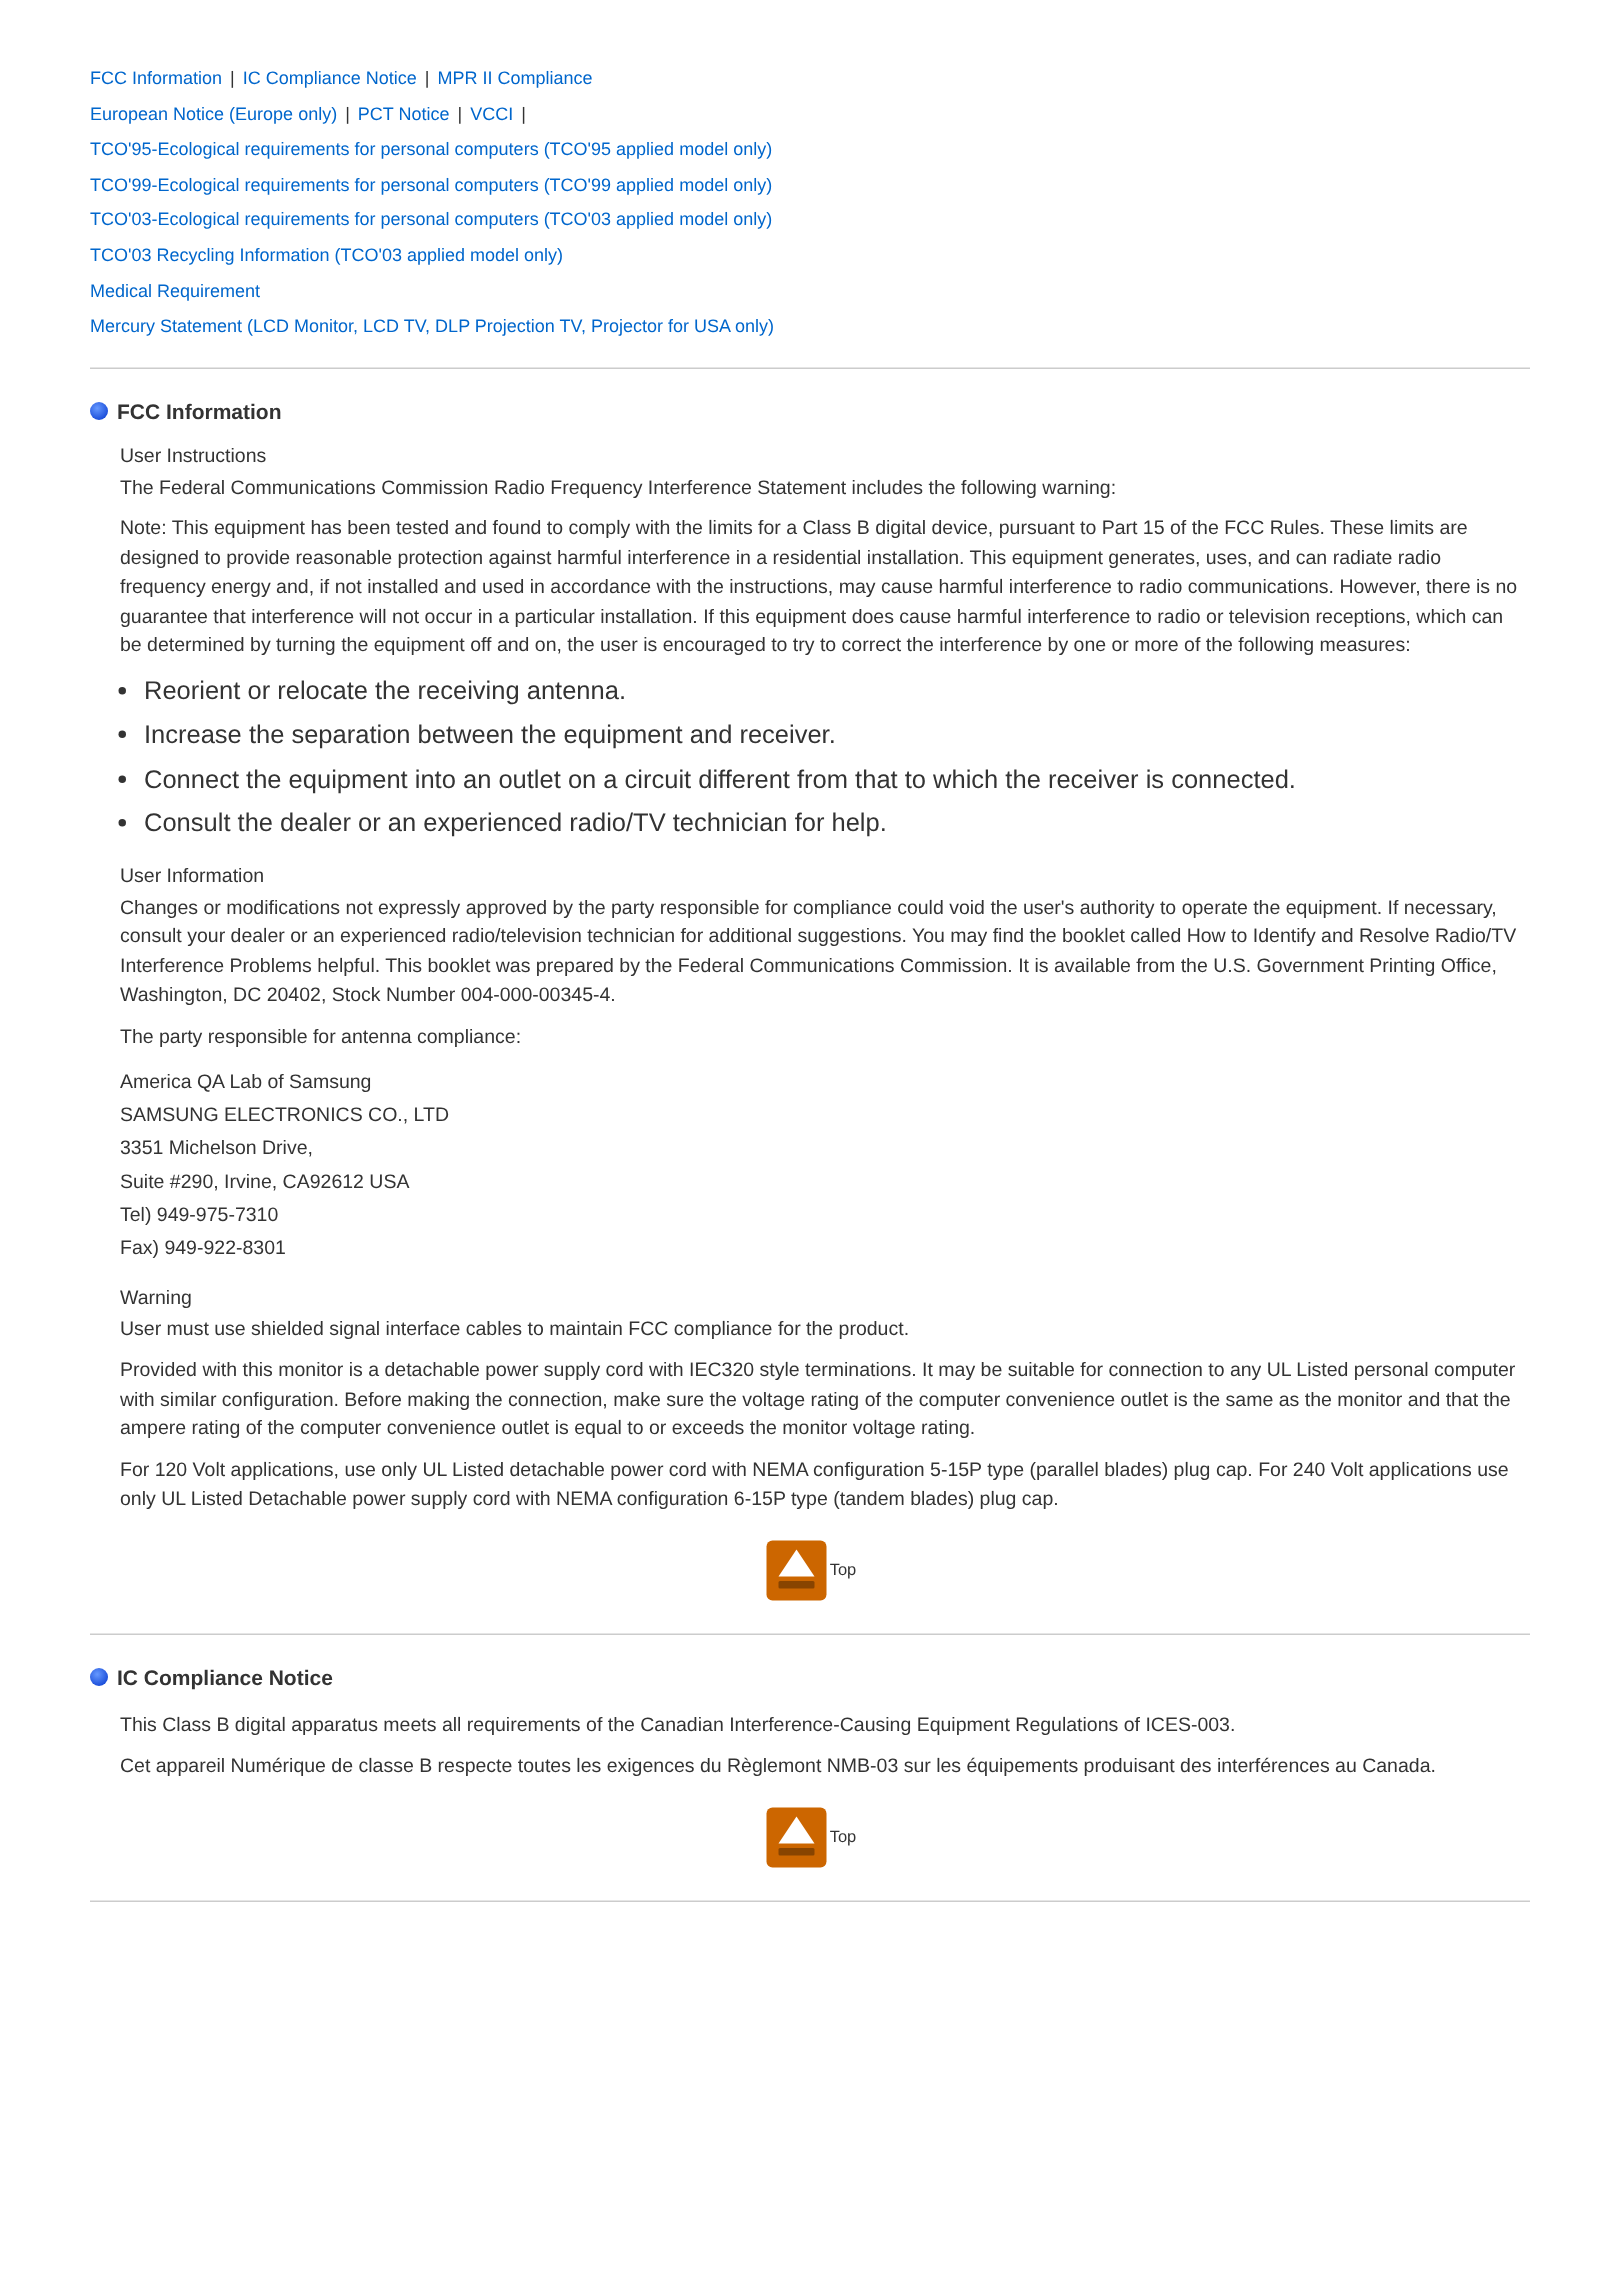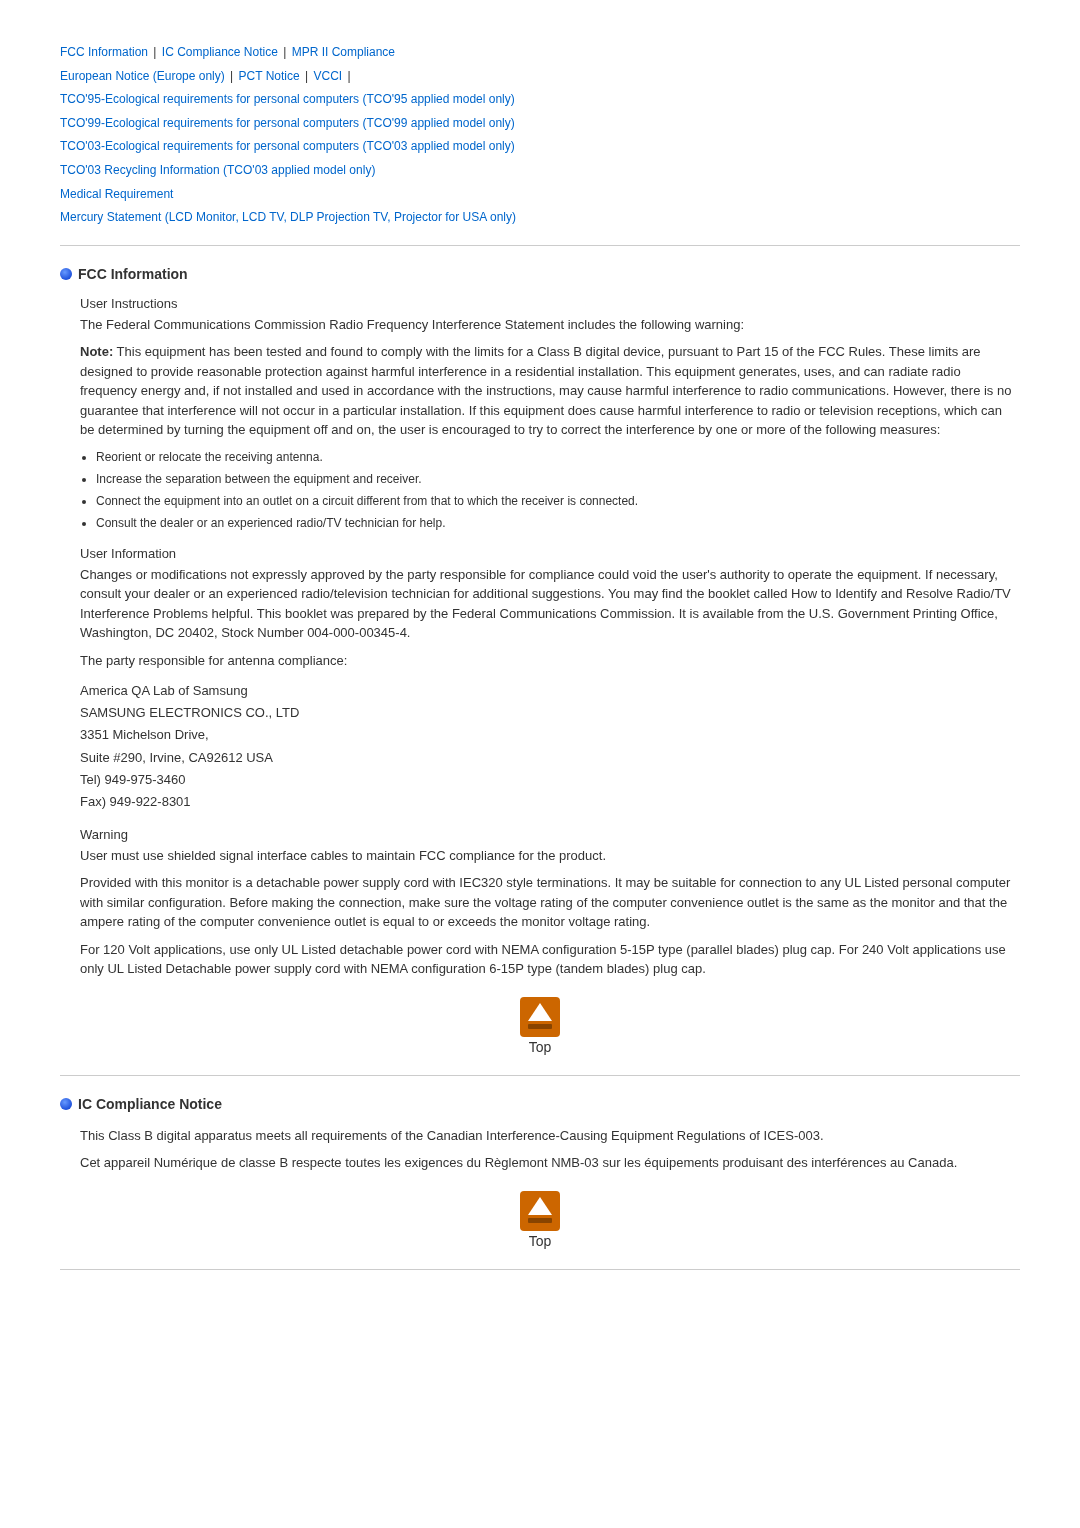--- a/index.html
+++ b/index.html
@@ -68,36 +68,36 @@
       font-size: 13px;
     }
     .content-block ul {
       margin-left: 16px;
       margin-bottom: 8px;
     }
     .content-block ul li {
       margin-bottom: 4px;
       line-height: 1.5;
       list-style-type: disc;
-      font-size: 12px;
+      font-size: 17px;
     }
     .top-button {
       display: flex;
       justify-content: center;
       margin: 16px 0;
     }
     .top-btn {
       display: flex;
-      flex-direction: column;
+      flex-direction: row;
       align-items: center;
       text-decoration: none;
       color: #333;
-      font-size: 14px;
+      font-size: 11px;
     }
-    .bold { font-weight: bold; }
+    .bold { font-weight: normal; }
     .address-block {
       margin-left: 20px;
       margin-bottom: 10px;
       line-height: 1.7;
       font-size: 13px;
     }
   </style>
 </head>
 <body>
 
@@ -139,21 +139,21 @@
     <p>Changes or modifications not expressly approved by the party responsible for compliance could void the user's authority to operate the equipment. If necessary, consult your dealer or an experienced radio/television technician for additional suggestions. You may find the booklet called How to Identify and Resolve Radio/TV Interference Problems helpful. This booklet was prepared by the Federal Communications Commission. It is available from the U.S. Government Printing Office, Washington, DC 20402, Stock Number 004-000-00345-4.</p>
 
     <p>The party responsible for antenna compliance:</p>
   </div>
 
   <div class="address-block">
     <div>America QA Lab of Samsung</div>
     <div>SAMSUNG ELECTRONICS CO., LTD</div>
     <div>3351 Michelson Drive,</div>
     <div>Suite #290, Irvine, CA92612 USA</div>
-    <div>Tel) 949-975-3460</div>
+    <div>Tel) 949-975-7310</div>
     <div>Fax) 949-922-8301</div>
   </div>
 
   <div class="content-block">
     <div class="subsection-title">Warning</div>
     <p>User must use shielded signal interface cables to maintain FCC compliance for the product.</p>
     <p>Provided with this monitor is a detachable power supply cord with IEC320 style terminations. It may be suitable for connection to any UL Listed personal computer with similar configuration. Before making the connection, make sure the voltage rating of the computer convenience outlet is the same as the monitor and that the ampere rating of the computer convenience outlet is equal to or exceeds the monitor voltage rating.</p>
     <p>For 120 Volt applications, use only UL Listed detachable power cord with NEMA configuration 5-15P type (parallel blades) plug cap. For 240 Volt applications use only UL Listed Detachable power supply cord with NEMA configuration 6-15P type (tandem blades) plug cap.</p>
   </div>
 

